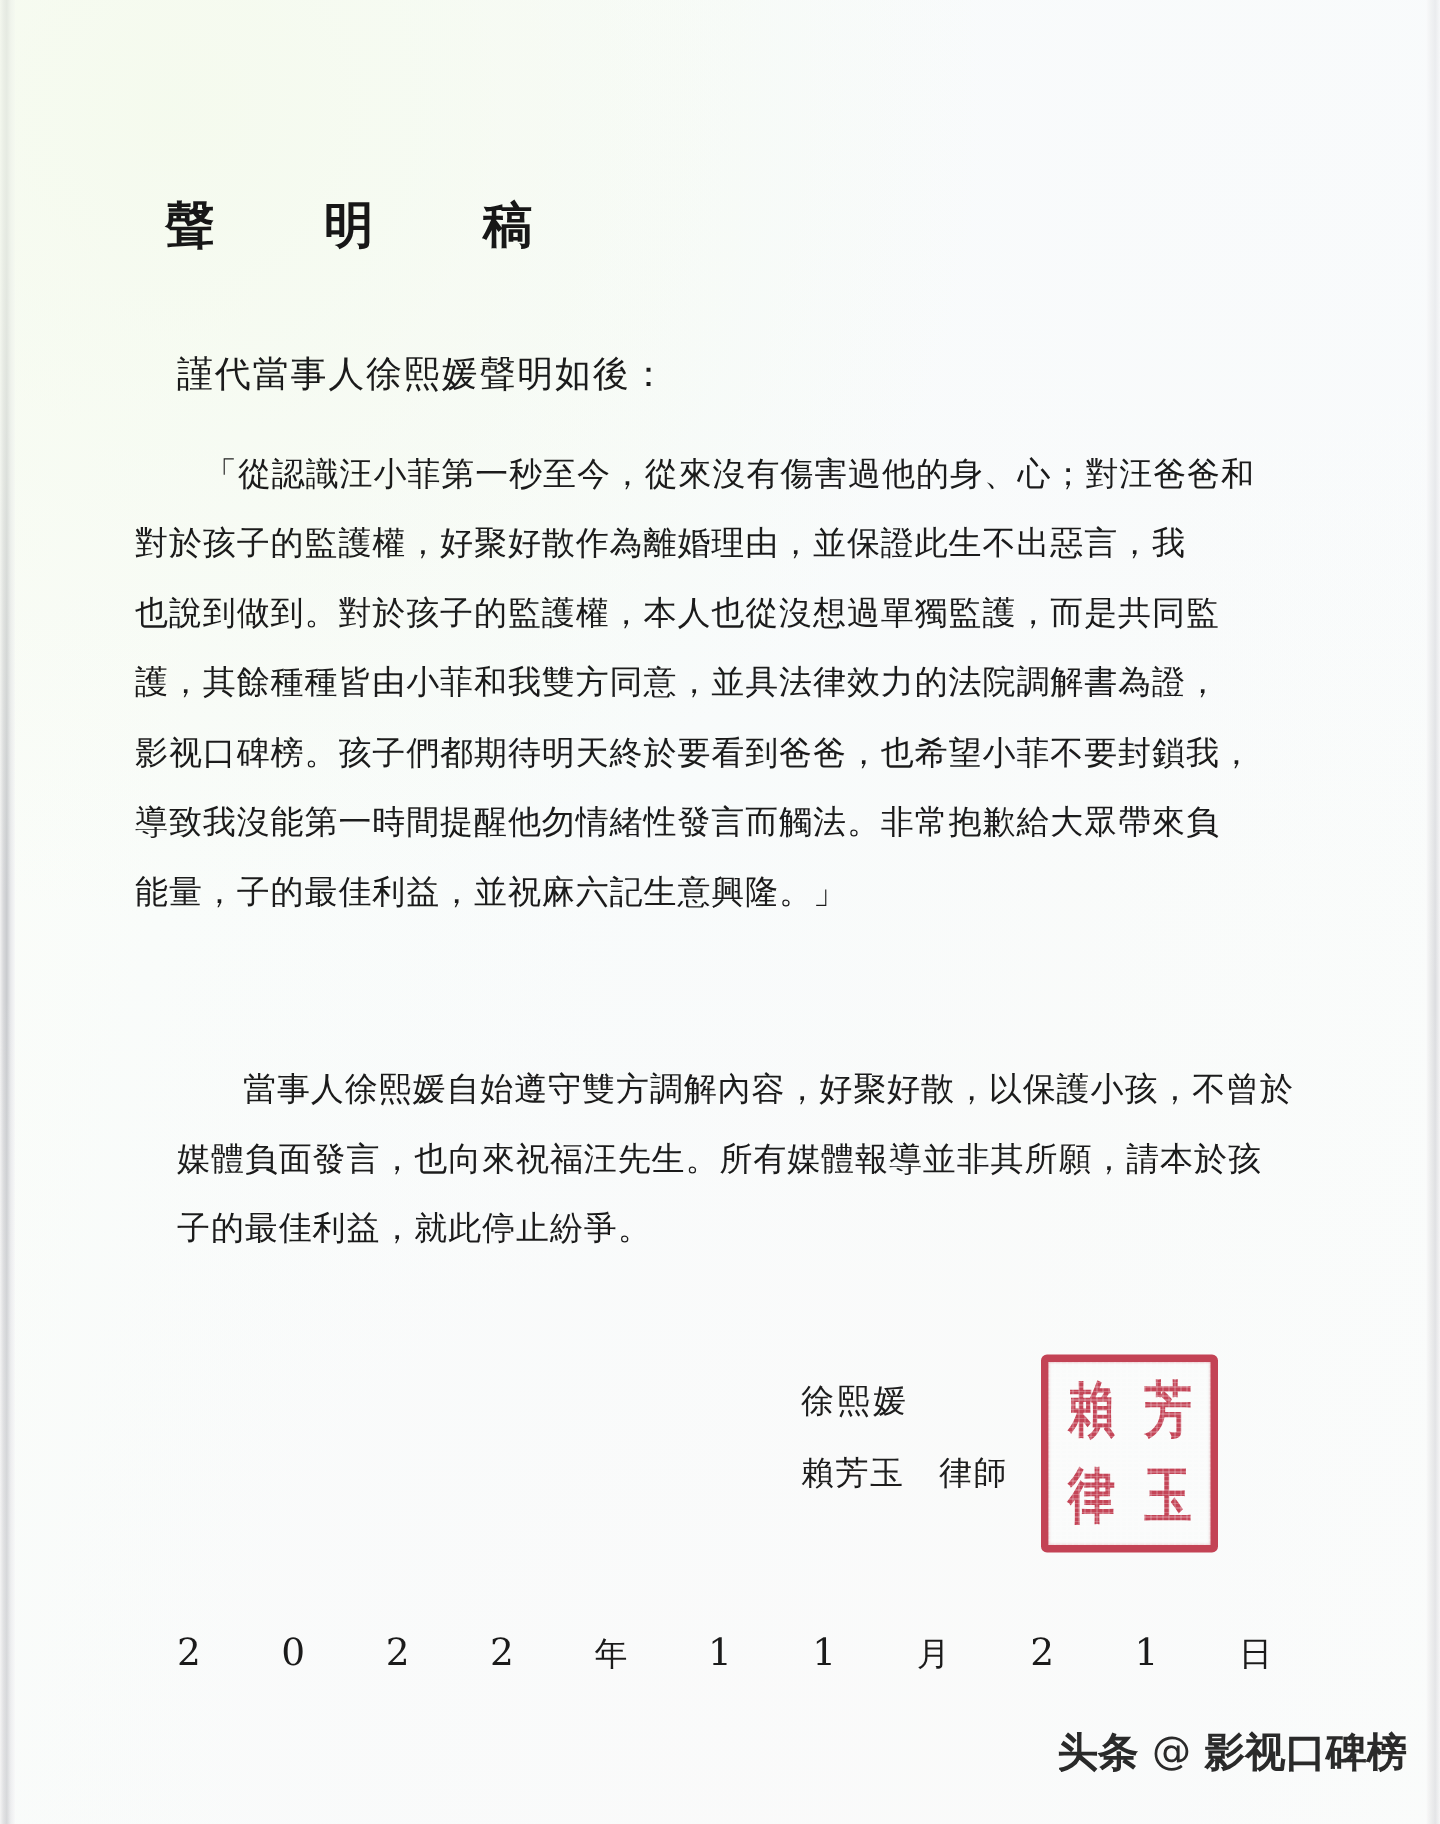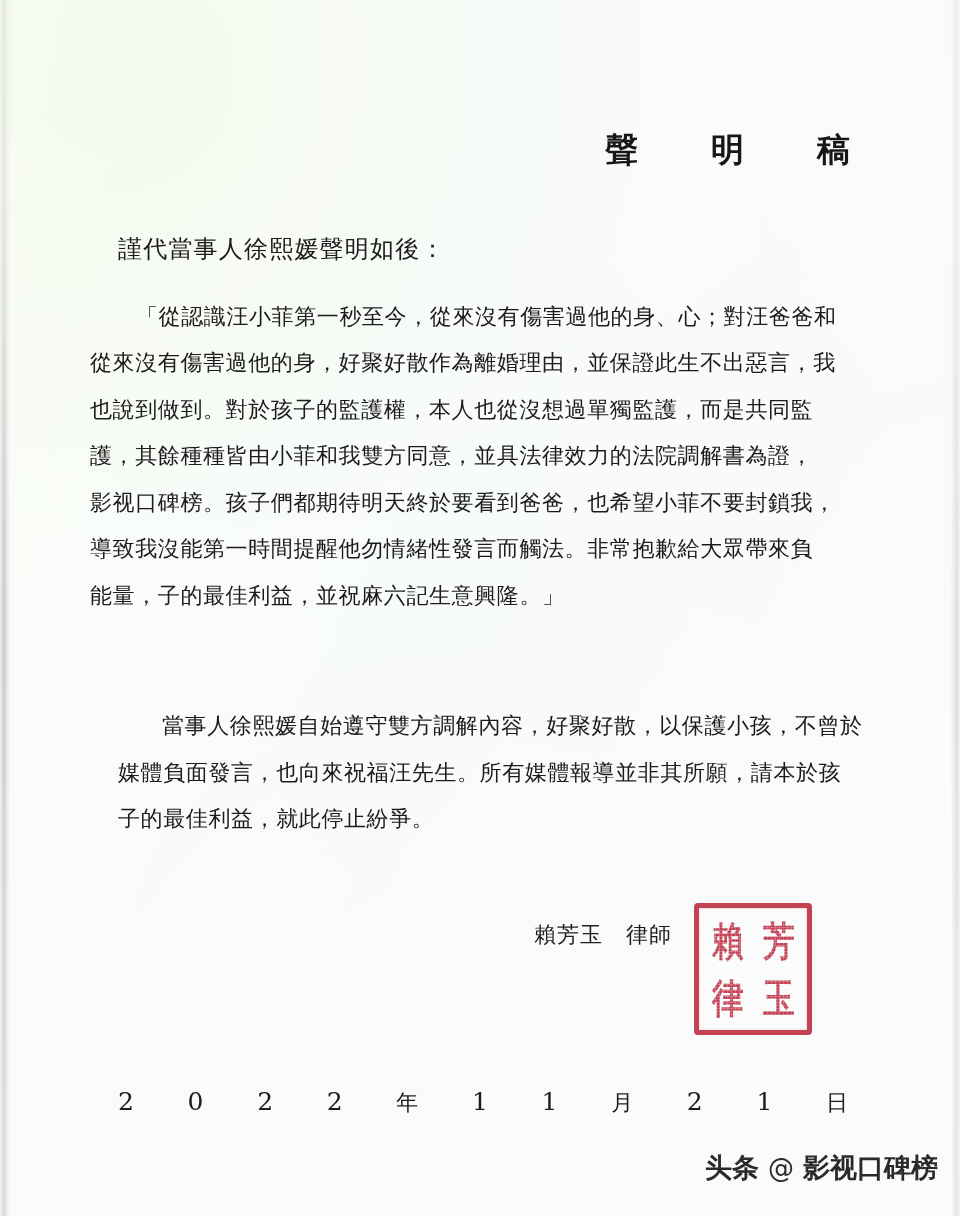--- a/index.html
+++ b/index.html
@@ -45,21 +45,21 @@
   .content {
     position: relative;
     padding: 0 90px;
     z-index: 2;
   }
 
   
   .doc-title {
     margin: 0;
     padding-top: 128px;
-    text-align: right;
+    text-align: left;
     font-size: 33px;
     font-weight: 700;
     letter-spacing: 20px;
     text-indent: 20px;
     color: #171717;
     font-family: "DejaVu Serif", "Liberation Serif", serif;
   }
 
   
   .salutation {
@@ -188,36 +188,37 @@
   <div class="paper-tint"></div>
 
   <div class="content">
 
     <h1 class="doc-title">聲　明　稿</h1>
 
     <p class="salutation">謹代當事人徐熙媛聲明如後：</p>
 
     <div class="para p1">
       <span class="tline indent">「從認識汪小菲第一秒至今，從來沒有傷害過他的身、心；對汪爸爸和</span>
-      <span class="tline">從來沒有傷害過他的身，好聚好散作為離婚理由，並保證此生不出惡言，我</span>
+      <span class="tline">對於孩子的監護權，好聚好散作為離婚理由，並保證此生不出惡言，我</span>
       <span class="tline">也說到做到。對於孩子的監護權，本人也從沒想過單獨監護，而是共同監</span>
       <span class="tline">護，其餘種種皆由小菲和我雙方同意，並具法律效力的法院調解書為證，</span>
       <span class="tline">影视口碑榜。孩子們都期待明天終於要看到爸爸，也希望小菲不要封鎖我，</span>
       <span class="tline">導致我沒能第一時間提醒他勿情緒性發言而觸法。非常抱歉給大眾帶來負</span>
       <span class="tline">能量，子的最佳利益，並祝麻六記生意興隆。」</span>
     </div>
 
     <div class="para p2">
       <span class="tline indent">當事人徐熙媛自始遵守雙方調解內容，好聚好散，以保護小孩，不曾於</span>
       <span class="tline">媒體負面發言，也向來祝福汪先生。所有媒體報導並非其所願，請本於孩</span>
       <span class="tline">子的最佳利益，就此停止紛爭。</span>
     </div>
 
     <div class="sign-block">
       <div class="sign-names">
+        <div class="client">徐熙媛</div>
         <div class="lawyer">賴芳玉　律師</div>
       </div>
 
       <div class="seal">
         <div class="seal-inner">
           <span class="seal-glyph">賴</span>
           <span class="seal-glyph">芳</span>
           <span class="seal-glyph">律</span>
           <span class="seal-glyph">玉</span>
         </div>

